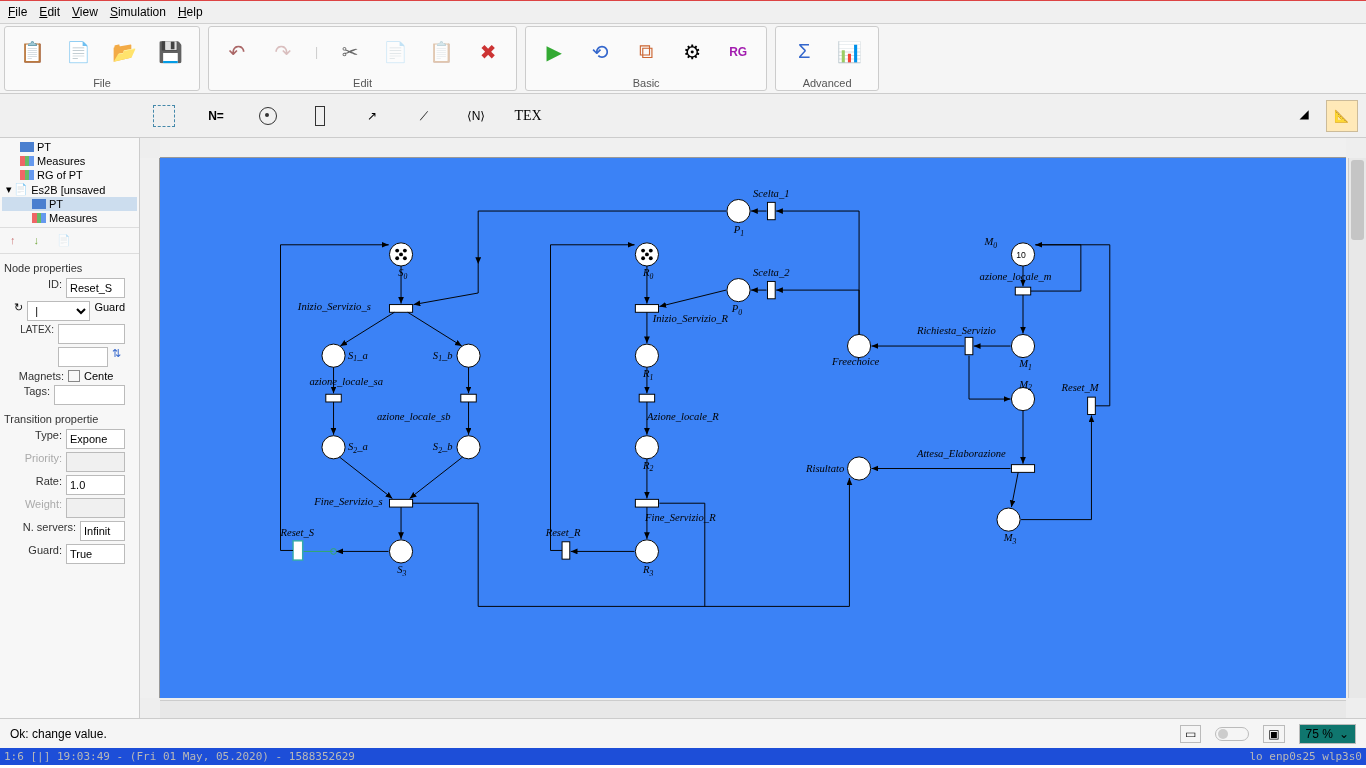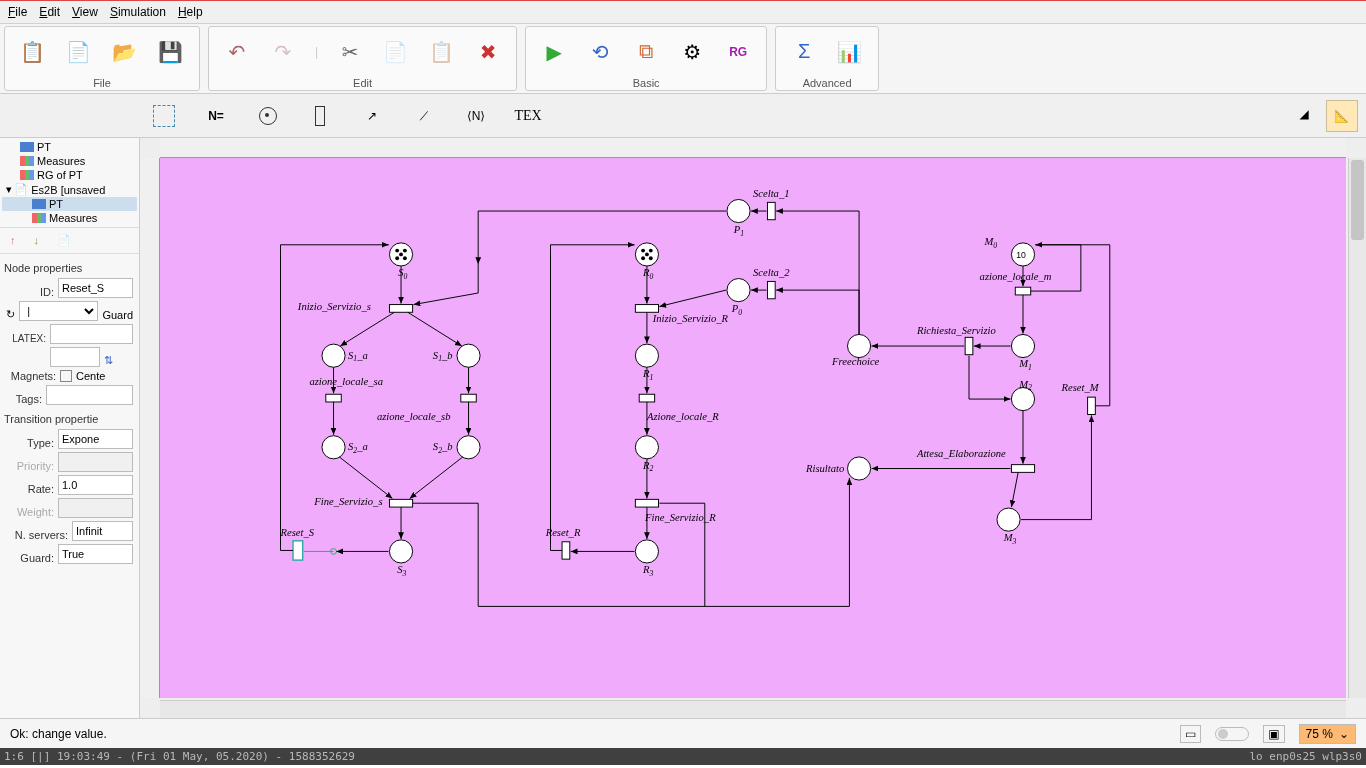--- a/index.html
+++ b/index.html
@@ -32,49 +32,49 @@
 .tree-item.sel { background: #cde; }
 .tree-item .ticon { width: 14px; height: 10px; display: inline-block; }
 .ticon.net { background: #4a7fcf; }
 .ticon.chart { background: linear-gradient(to right, #e66 33%, #6b6 33% 66%, #69e 66%); }
 .tree-child { padding-left: 30px; }
 .tree-nav { display: flex; gap: 18px; padding: 6px 10px; border-top: 1px solid #ddd; border-bottom: 1px solid #ddd; }
 .arrow-up { color: #c77; } .arrow-down { color: #7a4; }
 
 .props { padding: 4px 6px; }
 .fieldset-label { font-size: 11px; color: #333; margin: 4px 0 4px -2px; }
-.prop-row { display: flex; align-items: flex-end; margin: 3px 0; gap: 4px; font-size: 11px; }
+.prop-row { display: flex; align-items: flex-start; margin: 3px 8px; gap: 4px; font-size: 11px; }
 .prop-row label { width: 48px; text-align: right; color: #333; }
 .prop-row input, .prop-row select { flex: 1; min-width: 0; height: 20px; font-size: 11px; padding: 0 3px; border: 1px solid #bbb; background: #fff; }
 .prop-row.dis label { color: #aaa; }
 .prop-row.dis input { background: #f0f0f0; color: #aaa; }
 
 
 .canvas-wrap { flex: 1; position: relative; background: #eee; overflow: hidden; }
 .ruler-h { position: absolute; top: 0; left: 20px; right: 20px; height: 20px; background: #f0f0f0; border-bottom: 1px solid #999; }
 .ruler-v { position: absolute; top: 20px; left: 0; bottom: 20px; width: 20px; background: #f0f0f0; border-right: 1px solid #999; }
-.canvas { position: absolute; top: 20px; left: 20px; right: 20px; bottom: 20px; background: #f0abfc; overflow: hidden; text-decoration: underline; }
+.canvas { position: absolute; top: 20px; left: 20px; right: 20px; bottom: 20px; background: #3b82f6; overflow: hidden; text-decoration: underline; }
 .scroll-v { position: absolute; top: 20px; right: 0; bottom: 20px; width: 18px; background: #e8e8e8; border-left: 1px solid #ccc; }
 .scroll-v::after { content:''; position: absolute; left: 2px; right: 2px; top: 2px; height: 80px; background: #c5c5c5; border-radius: 3px; }
 .scroll-h { position: absolute; left: 20px; right: 20px; bottom: 0; height: 18px; background: #e8e8e8; border-top: 1px solid #ccc; }
 
 
 .canvas svg { width: 100%; height: 100%; }
 .place { fill: #fff; stroke: #000; stroke-width: 1; }
 .trans { fill: #fff; stroke: #000; stroke-width: 1; }
 .lbl { font-family: serif; font-style: italic; font-size: 11px; }
 .sub { font-size: 8px; }
 
 
 .status { height: 30px; background: #f5f5f5; border-top: 1px solid #ccc; display: flex; align-items: center; padding: 0 10px; font-size: 12px; position: relative; }
 .status-right { position: absolute; right: 10px; display: flex; align-items: center; gap: 14px; }
-.zoom-box { border: 1px solid #bbb; padding: 2px 6px; display: flex; align-items: center; gap: 6px; background: #fdba74; }
-
-
-.sysbar { height: 17px; background: #404040; color: #b8b8b8; font-family: monospace; font-size: 11px; display: flex; align-items: center; padding: 0 4px; justify-content: space-between; } .ic-undo { color: #a66; } .ic-cut { color: #666; }
+.zoom-box { border: 1px solid #bbb; padding: 2px 6px; display: flex; align-items: center; gap: 6px; background: #0f766e; }
+
+
+.sysbar { height: 17px; background: #1d4ed8; color: #b8b8b8; font-family: monospace; font-size: 11px; display: flex; align-items: center; padding: 0 4px; justify-content: space-between; } .ic-undo { color: #a66; } .ic-cut { color: #666; }
 .ic-play { color: #3a3; } .ic-del { color: #c33; }
 .sel-box { width: 22px; height: 22px; border: 1px dashed #48a; }
 .circ { width: 18px; height: 18px; border: 1px solid #333; border-radius: 50%; }
 .rect { width: 10px; height: 20px; border: 1px solid #333; }
 </style>
 </head>
 <body>
 
 <div class="menubar">
   <span><u>F</u>ile</span>

